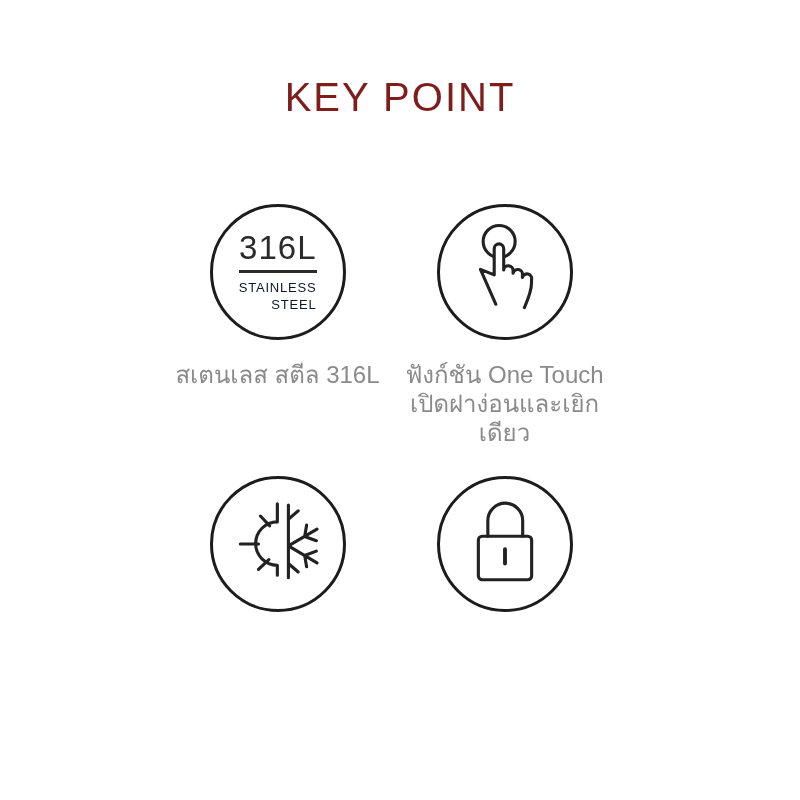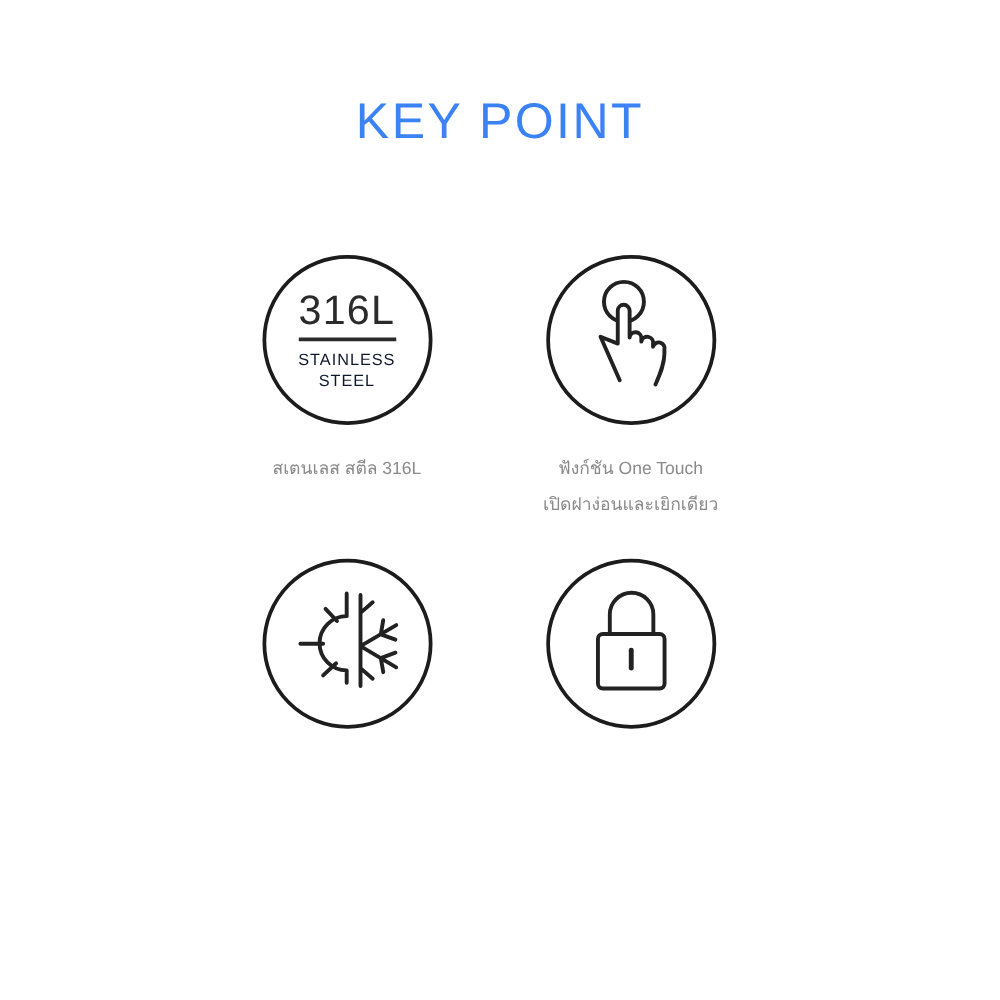--- a/index.html
+++ b/index.html
@@ -3,21 +3,21 @@
 <meta charset="utf-8">
 <style>
   html,body{margin:0;padding:0;background:#fff;}
   .page{
     position:relative;width:800px;height:800px;background:#ffffff;
     font-family:"Liberation Sans",sans-serif;overflow:hidden;
   }
   .title{
     position:absolute;top:76px;left:0;width:100%;
     text-align:center;font-size:40px;line-height:42px;
-    letter-spacing:2px;font-weight:400;color:#3b82f6;
+    letter-spacing:2px;font-weight:400;color:#7f1d1d;
   }
   .grid{
     position:absolute;top:204px;left:164px;width:454px;
     display:grid;grid-template-columns:227px 227px;row-gap:29px;
   }
   .feature{display:flex;flex-direction:column;align-items:center;}
   .circle{
     width:130px;height:130px;border:3px solid #1c1c1c;border-radius:50%;
     background:#fff;display:flex;flex-direction:column;
     align-items:center;justify-content:center;box-sizing:content-box;
@@ -27,35 +27,35 @@
     font-size:33px;line-height:34px;font-weight:500;
     letter-spacing:1px;color:#2b2b2b;
   }
   .badge-rule{width:78px;height:3px;background:#2b2b2b;margin:5px 0 6px;}
   .badge-sub{
     font-size:13px;line-height:17px;letter-spacing:0.8px;
     color:#0f172a;text-align:center;
   }
   .caption{
     margin-top:20px;text-align:center;
-    font-size:14px;line-height:29px;color:#8a8a8a;
+    font-size:24px;line-height:29px;color:#8a8a8a;
   }
 </style>
 </head>
 <body>
 
 <div class="page">
 
   <div class="title">KEY POINT</div>
 
   <div class="grid">
 
     <div class="feature">
       <div class="circle">
-        <div style="display:flex;flex-direction:column;align-items:center;">
+        <div style="display:flex;flex-direction:column;align-items:flex-end;">
           <div class="badge-num">316L</div>
           <div class="badge-rule"></div>
           <div class="badge-sub">STAINLESS</div>
           <div class="badge-sub">STEEL</div>
         </div>
       </div>
       <div class="caption">
         <div>สเตนเลส สตีล 316L</div>
       </div>
     </div>

